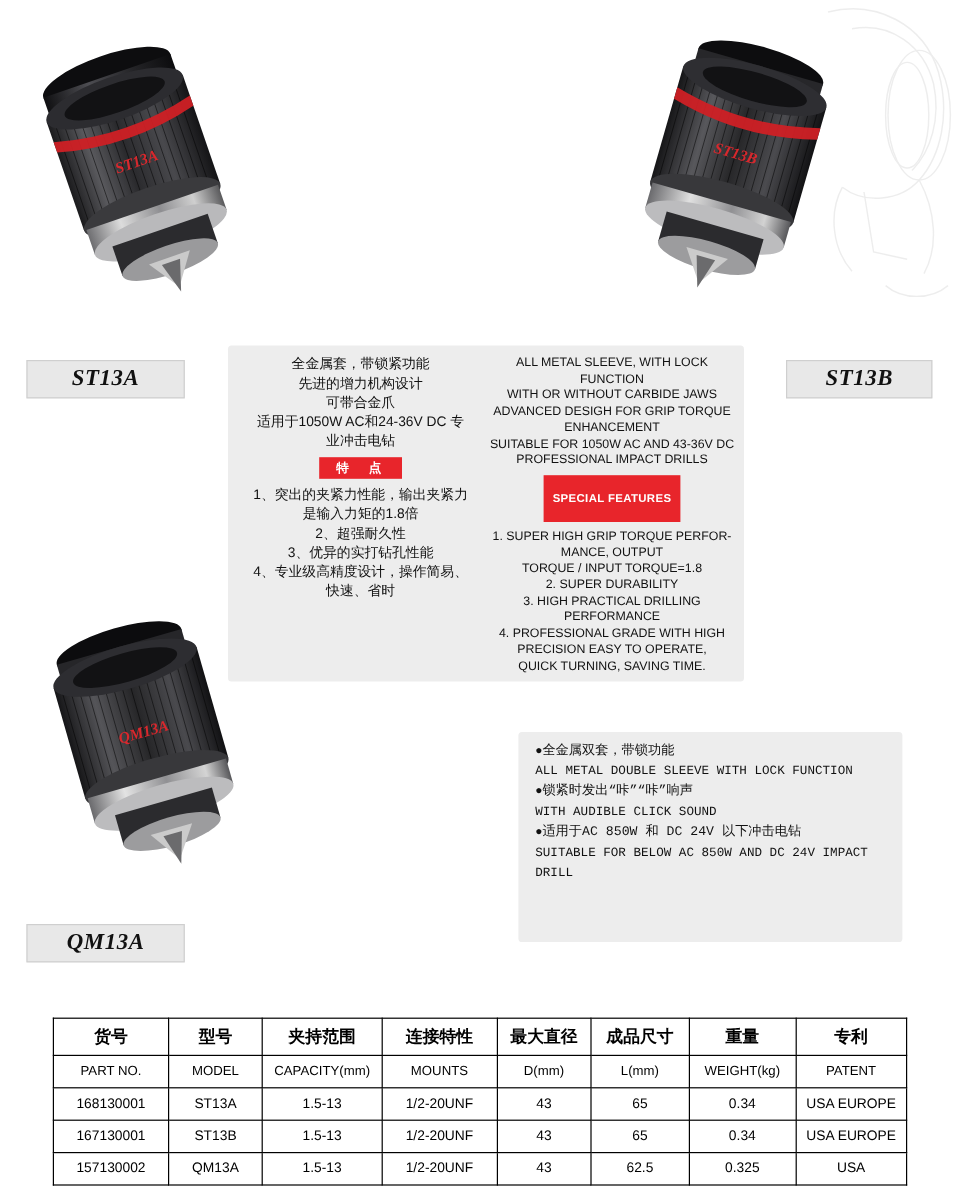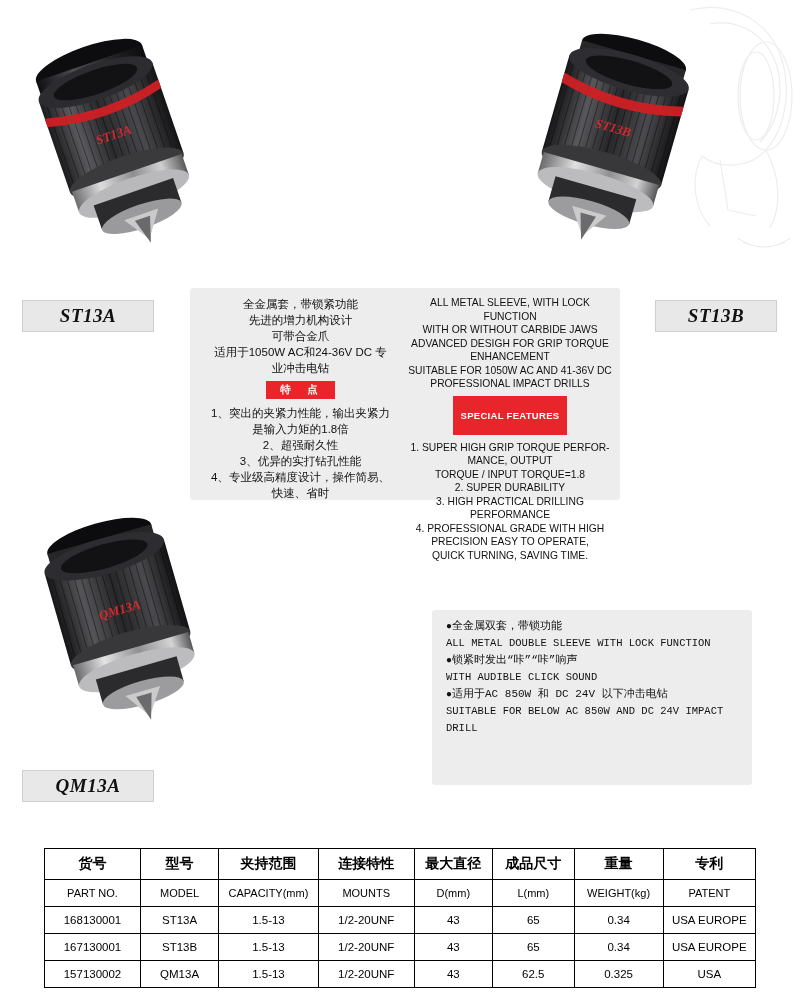--- a/index.html
+++ b/index.html
@@ -33,21 +33,21 @@
     color: #111;
     letter-spacing: .5px;
   }
 
   
   .panel {
     position: absolute;
     background: #ededed;
     border-radius: 3px;
   }
-  .panel-top { left: 190px; top: 288px; width: 430px; height: 212px; }
+  .panel-top { left: 190px; top: 288px; width: 430px; height: 280px; }
   .panel-col { position: absolute; top: 8px; text-align: center; }
   .panel-col.cn { left: 8px; width: 205px; }
   .panel-col.en { left: 215px; width: 210px; }
   .cn-line { font-size: 11.5px; color: #111; line-height: 16px; }
   .en-line { font-size: 10.3px; color: #111; line-height: 13.5px; }
 
   .feature-tag {
     display: inline-block;
     background: #e8252b;
     color: #fff;
@@ -247,21 +247,21 @@
       <div class="cn-line">2、超强耐久性</div>
       <div class="cn-line">3、优异的实打钻孔性能</div>
       <div class="cn-line">4、专业级高精度设计，操作简易、</div>
       <div class="cn-line">快速、省时</div>
     </div>
     <div class="panel-col en">
       <div class="en-line">ALL METAL SLEEVE, WITH LOCK FUNCTION</div>
       <div class="en-line">WITH OR WITHOUT CARBIDE JAWS</div>
       <div class="en-line">ADVANCED DESIGH FOR GRIP TORQUE</div>
       <div class="en-line">ENHANCEMENT</div>
-      <div class="en-line">SUITABLE FOR 1050W AC AND 41-36V DC</div>
+      <div class="en-line">SUITABLE FOR 1050W AC AND 43-36V DC</div>
       <div class="en-line">PROFESSIONAL IMPACT DRILLS</div>
       <div><span class="feature-tag en-tag">SPECIAL FEATURES</span></div>
       <div class="en-line">1. SUPER HIGH GRIP TORQUE PERFOR-</div>
       <div class="en-line">MANCE, OUTPUT</div>
       <div class="en-line">TORQUE / INPUT TORQUE=1.8</div>
       <div class="en-line">2. SUPER DURABILITY</div>
       <div class="en-line">3. HIGH PRACTICAL DRILLING PERFORMANCE</div>
       <div class="en-line">4. PROFESSIONAL GRADE WITH HIGH</div>
       <div class="en-line">PRECISION  EASY TO OPERATE,</div>
       <div class="en-line">QUICK TURNING, SAVING TIME.</div>

